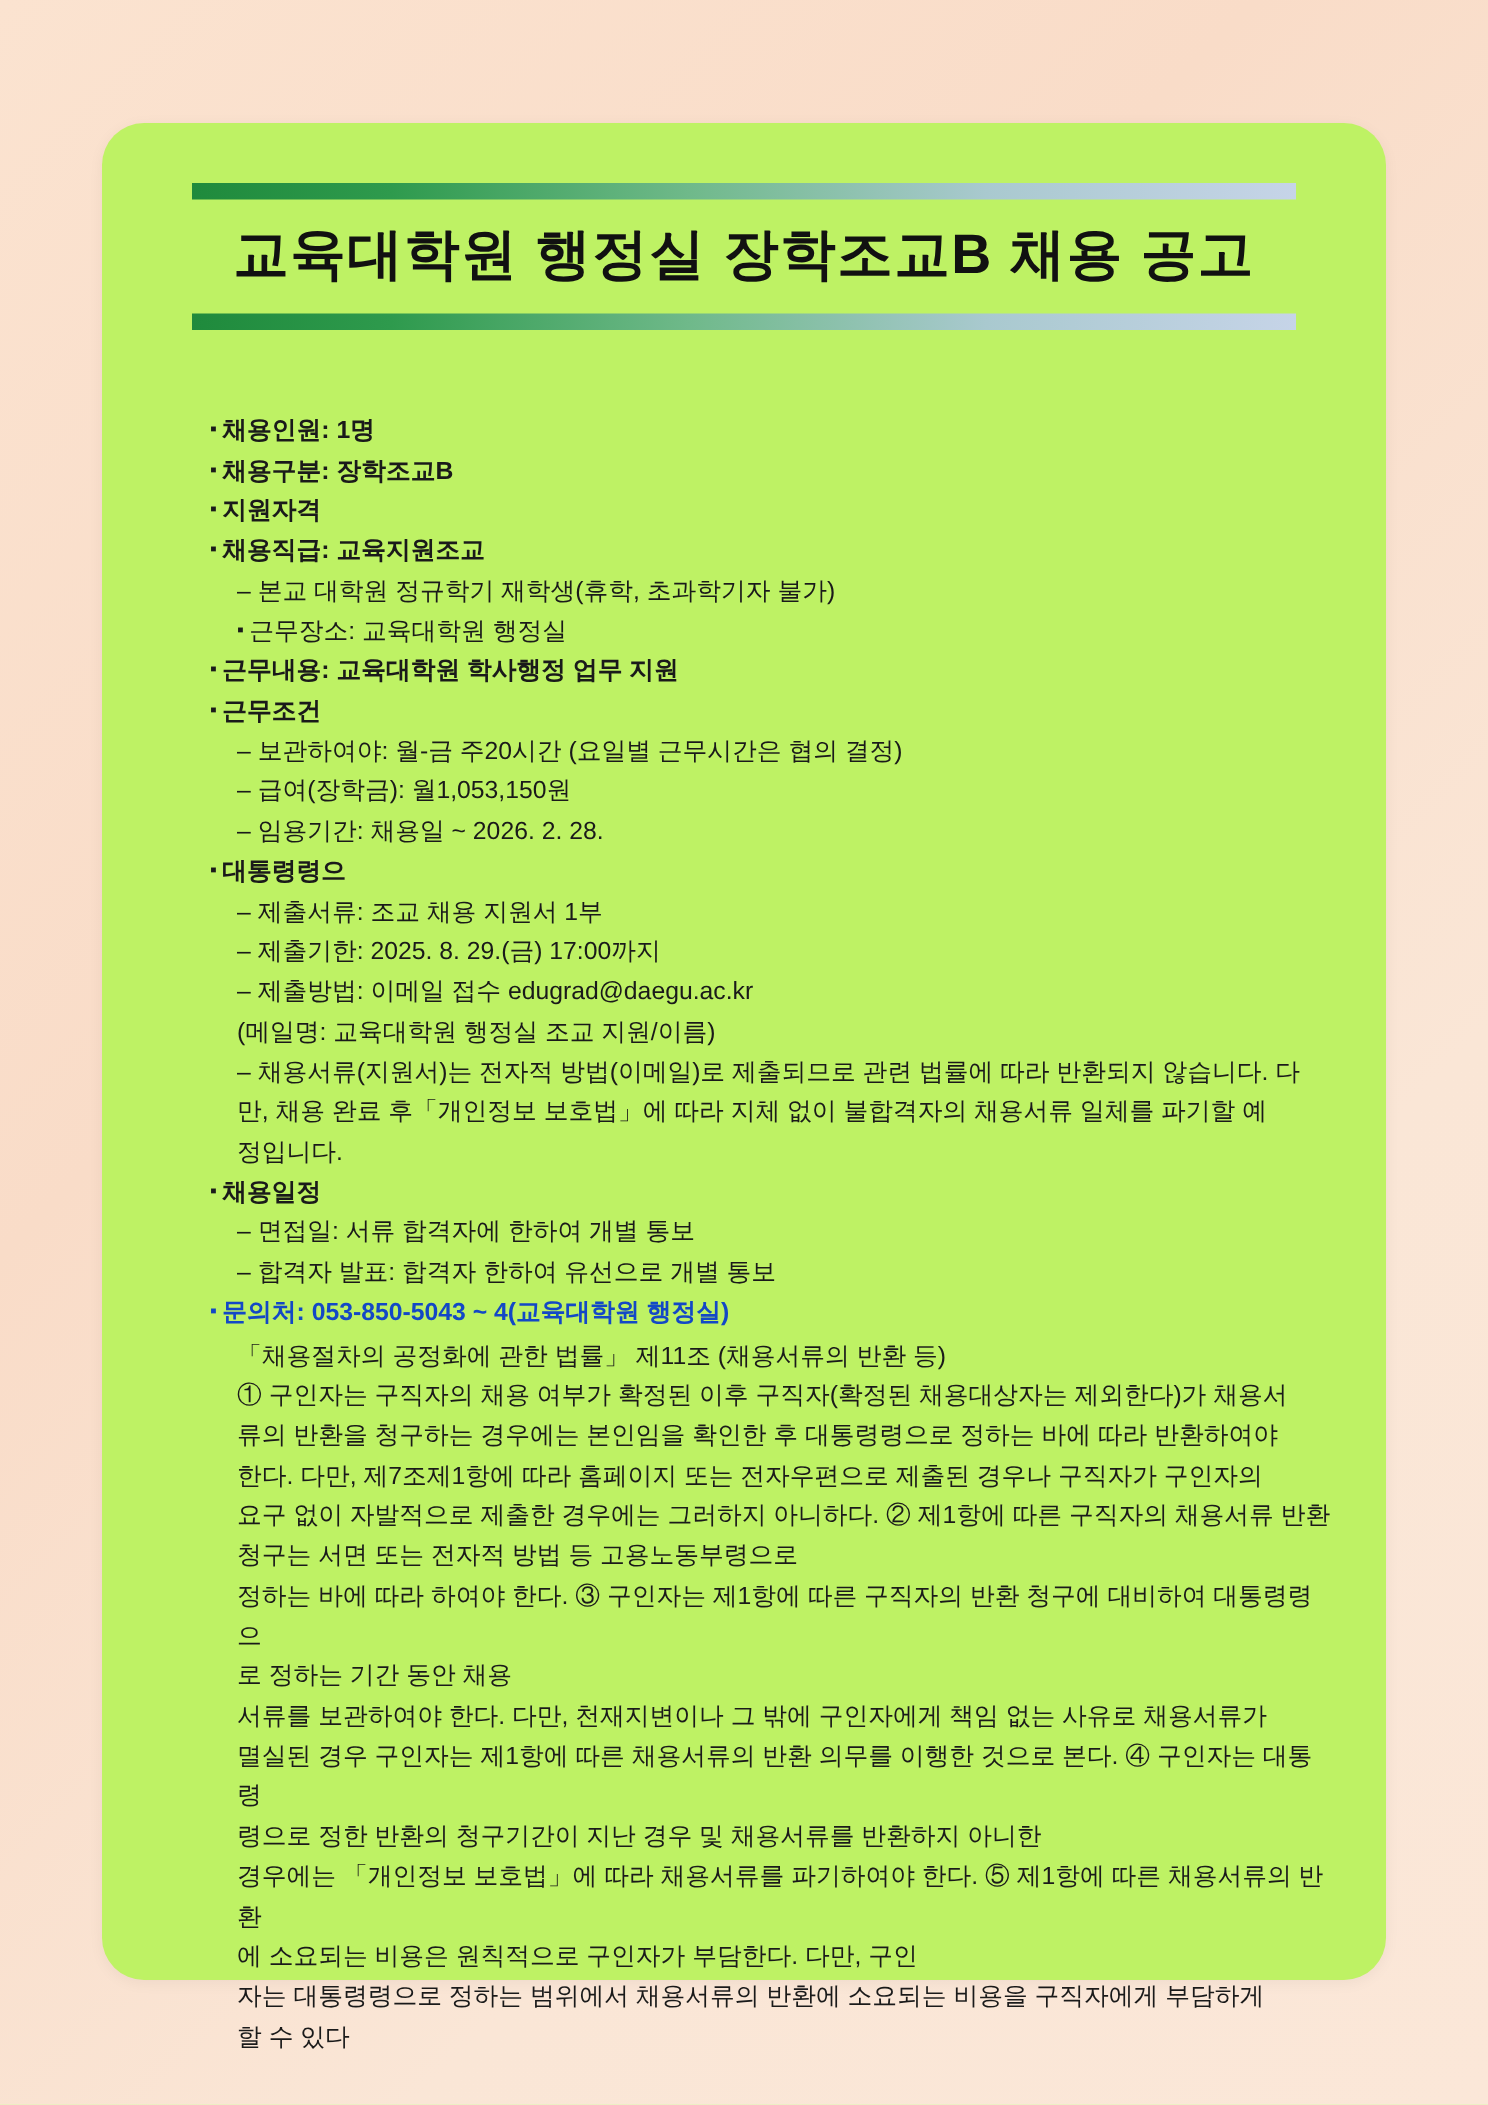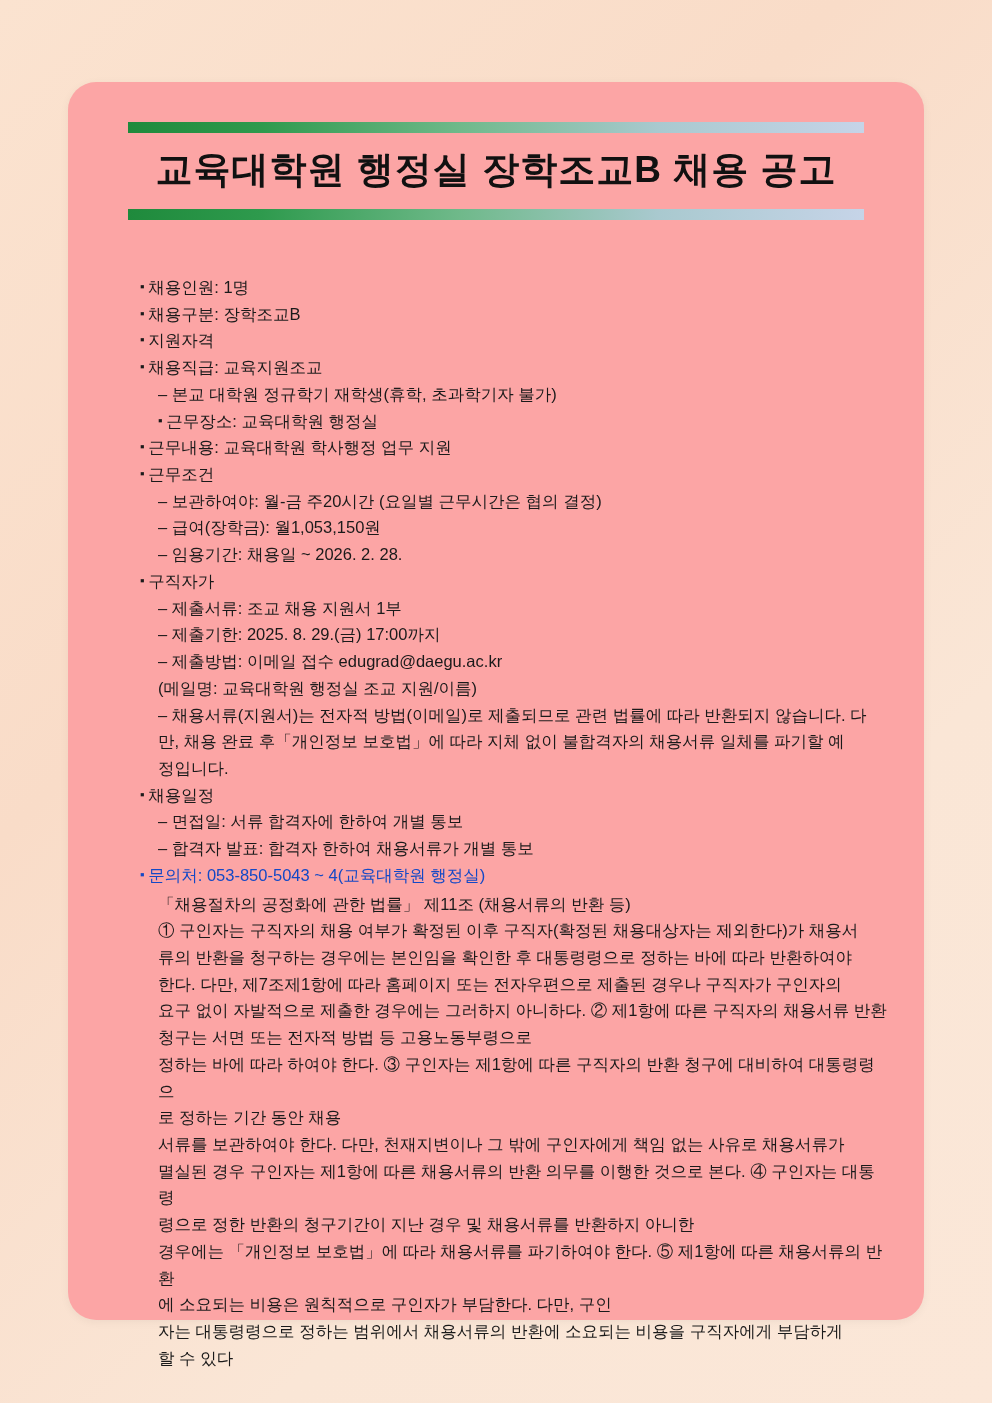--- a/index.html
+++ b/index.html
@@ -12,21 +12,21 @@
     background: linear-gradient(135deg, #fbe3d0 0%, #f9dcc8 35%, #fae6d6 70%, #fbe7d8 100%);
     font-family: "Liberation Sans", sans-serif;
     overflow: hidden;
   }
   .page-card {
     position: absolute;
     left: 68px;
     top: 82px;
     width: 856px;
     height: 1238px;
-    background: #fca5a5;
+    background: #bef264;
     border-radius: 28px;
     box-shadow: 0 2px 10px rgba(0,0,0,0.05);
   }
   .title-block {
     position: absolute;
     left: 60px;
     top: 40px;
     width: 736px;
   }
   .rule {
@@ -53,20 +53,21 @@
     font-size: 16.5px;
     line-height: 1.62;
     color: #1a1a1a;
   }
   .line {
     white-space: pre-wrap;
   }
   .lvl1 {
     padding-left: 26px;
     text-indent: -14px;
+    font-weight: bold;
   }
   .lvl2 {
     padding-left: 44px;
     text-indent: -14px;
   }
   .plain {
     padding-left: 30px;
   }
   .flow {
     padding-left: 30px;
@@ -109,31 +110,31 @@
         <div class="line bullet-sq lvl1">채용구분: 장학조교B</div>
         <div class="line bullet-sq lvl1">지원자격</div>
         <div class="line bullet-sq lvl1">채용직급: 교육지원조교</div>
         <div class="line bullet-dash lvl2">본교 대학원 정규학기 재학생(휴학, 초과학기자 불가)</div>
         <div class="line bullet-sq lvl2">근무장소: 교육대학원 행정실</div>
         <div class="line bullet-sq lvl1">근무내용: 교육대학원 학사행정 업무 지원</div>
         <div class="line bullet-sq lvl1">근무조건</div>
         <div class="line bullet-dash lvl2">보관하여야: 월-금 주20시간 (요일별 근무시간은 협의 결정)</div>
         <div class="line bullet-dash lvl2">급여(장학금): 월1,053,150원</div>
         <div class="line bullet-dash lvl2">임용기간: 채용일 ~ 2026. 2. 28.</div>
-        <div class="line bullet-sq lvl1">구직자가</div>
+        <div class="line bullet-sq lvl1">대통령령으</div>
         <div class="line bullet-dash lvl2">제출서류: 조교 채용 지원서 1부</div>
         <div class="line bullet-dash lvl2">제출기한: 2025. 8. 29.(금) 17:00까지</div>
         <div class="line bullet-dash lvl2">제출방법: 이메일 접수 edugrad@daegu.ac.kr</div>
         <div class="line plain">(메일명: 교육대학원 행정실 조교 지원/이름)</div>
         <div class="line bullet-dash lvl2">채용서류(지원서)는 전자적 방법(이메일)로 제출되므로 관련 법률에 따라 반환되지 않습니다. 다</div>
         <div class="line flow">만, 채용 완료 후「개인정보 보호법」에 따라 지체 없이 불합격자의 채용서류 일체를 파기할 예</div>
         <div class="line flow">정입니다.</div>
         <div class="line bullet-sq lvl1">채용일정</div>
         <div class="line bullet-dash lvl2">면접일: 서류 합격자에 한하여 개별 통보</div>
-        <div class="line bullet-dash lvl2">합격자 발표: 합격자 한하여 채용서류가 개별 통보</div>
+        <div class="line bullet-dash lvl2">합격자 발표: 합격자 한하여 유선으로 개별 통보</div>
         <div class="line bullet-sq lvl1 contact">문의처: 053-850-5043 ~ 4(교육대학원 행정실)</div>
       </div>
 
     <div class="law-block">
       <div class="line plain">「채용절차의 공정화에 관한 법률」 제11조 (채용서류의 반환 등)</div>
       <div id="law-lines">
           <div class="line">① 구인자는 구직자의 채용 여부가 확정된 이후 구직자(확정된 채용대상자는 제외한다)가 채용서</div>
           <div class="line">류의 반환을 청구하는 경우에는 본인임을 확인한 후 대통령령으로 정하는 바에 따라 반환하여야</div>
           <div class="line">한다. 다만, 제7조제1항에 따라 홈페이지 또는 전자우편으로 제출된 경우나 구직자가 구인자의</div>
           <div class="line">요구 없이 자발적으로 제출한 경우에는 그러하지 아니하다. ② 제1항에 따른 구직자의 채용서류 반환</div>

